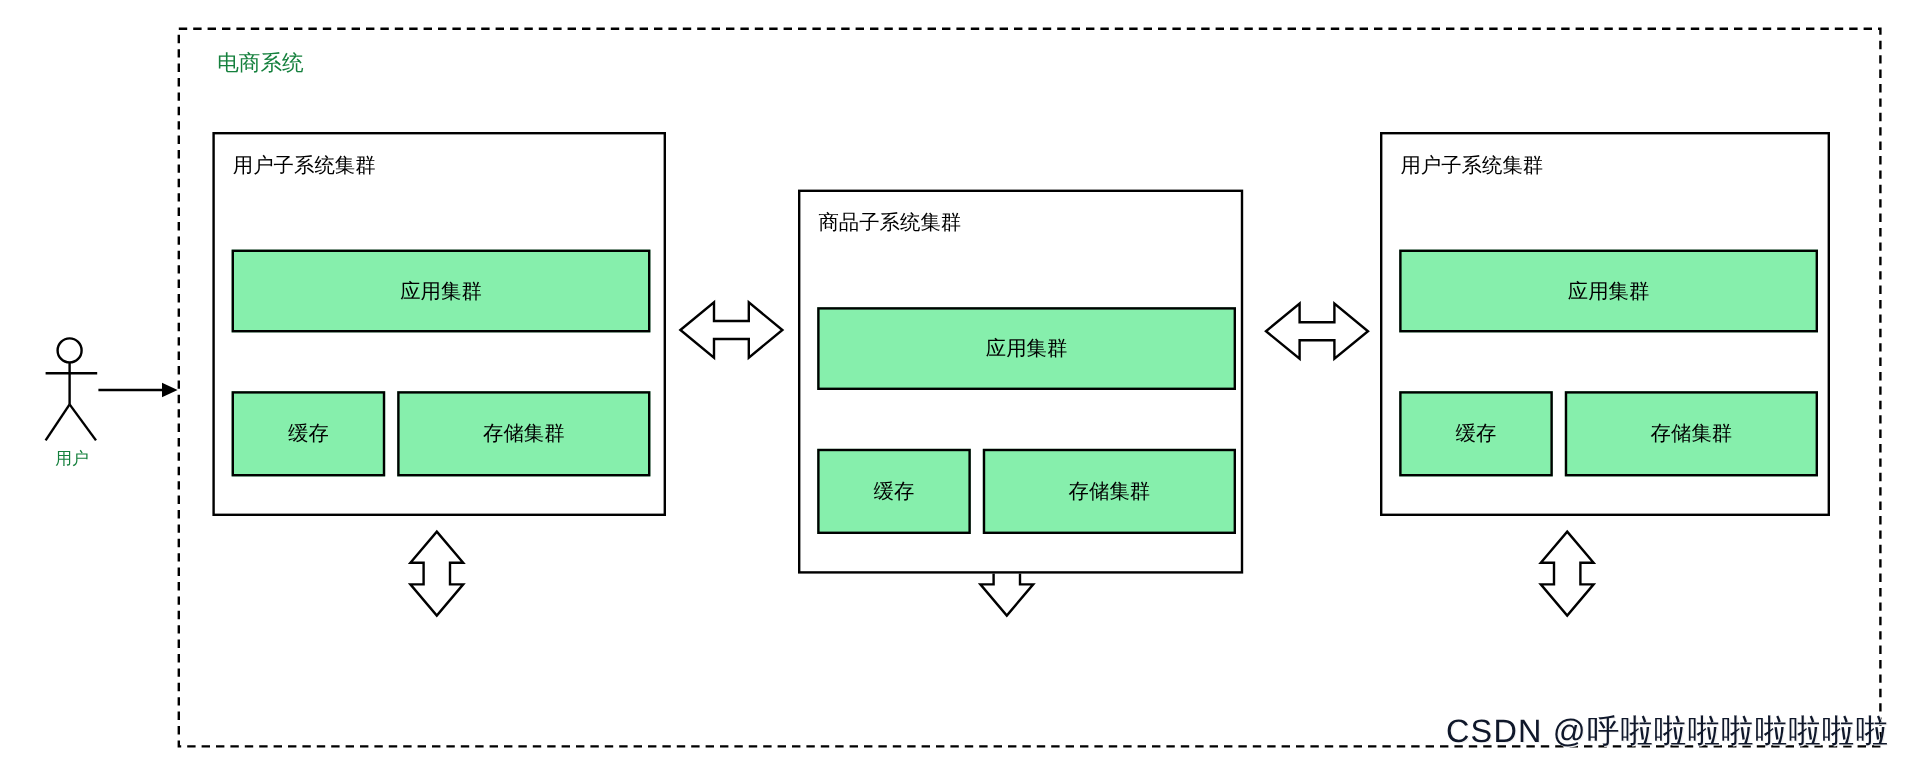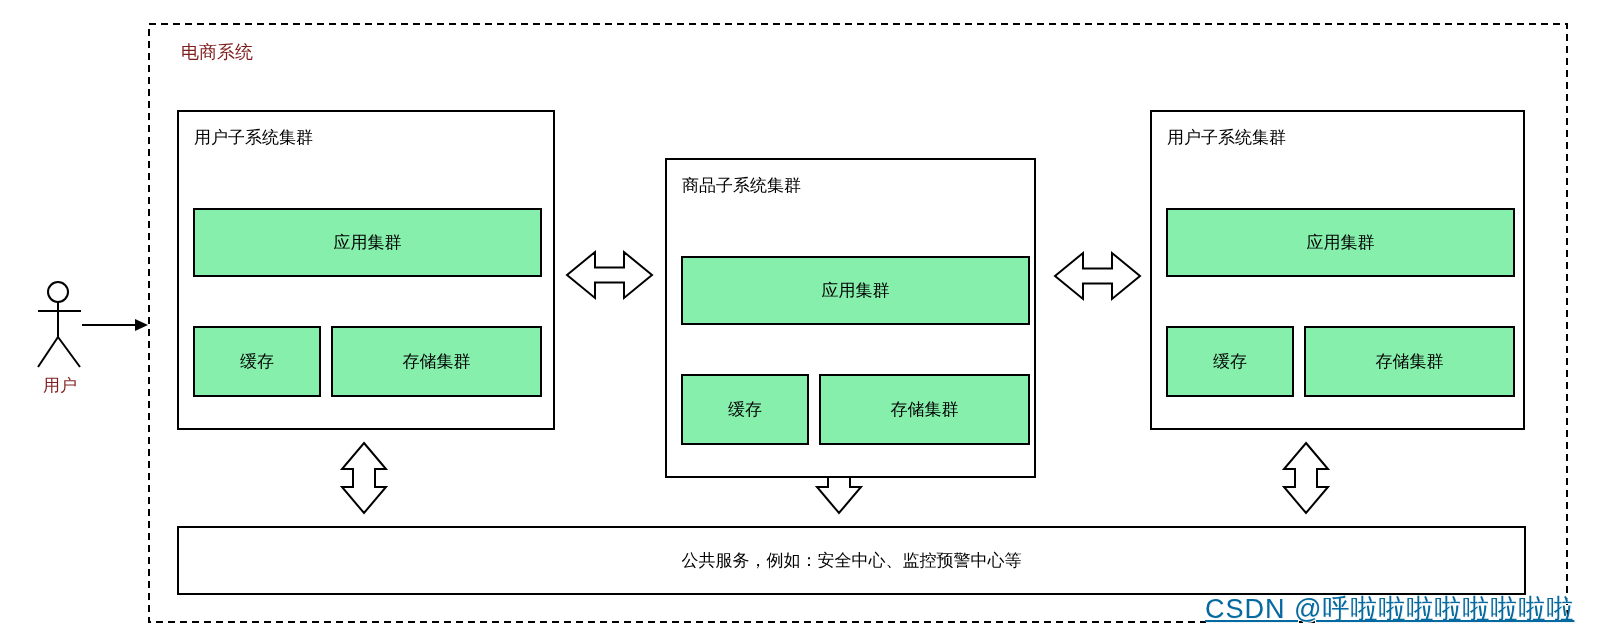--- a/index.html
+++ b/index.html
@@ -19,21 +19,21 @@
   #overlay {
     position: absolute;
     left: 0; top: 0;
     width: 1599px;
     height: 638px;
     pointer-events: none;
   }
   .label {
     position: absolute;
     white-space: nowrap;
-    color: #7f1d1d;
+    color: #15803d;
   }
   .system-label {
     left: 181px;
     top: 41px;
     font-size: 18px;
     line-height: 22px;
   }
   .subsystem {
     position: absolute;
     top: 110px;
@@ -82,34 +82,33 @@
     align-items: center;
     justify-content: center;
     font-size: 17px;
     white-space: nowrap;
   }
   .actor-label {
     left: 36px;
     top: 374px;
     width: 48px;
     text-align: center;
-    font-size: 17px;
+    font-size: 14px;
     font-family: Liberation Serif, serif;
   }
   .watermark {
     position: absolute;
     left: 1205px;
     top: 591px;
     font-size: 27px;
     letter-spacing: 1px;
-    color: #0369a1;
+    color: #0f172a;
     text-shadow: 1px 1px 0 #f2f2f2;
     white-space: nowrap;
     z-index: 5;
-    text-decoration: underline;
   }
 </style>
 </head>
 <body>
 
 <div id="canvas">
 
   <svg id="overlay" viewBox="0 0 1599 638" xmlns="http://www.w3.org/2000/svg">
 
     <rect x="149" y="24" width="1418" height="598" fill="none" stroke="#000000" stroke-width="2" stroke-dasharray="7 5"></rect>
@@ -156,17 +155,16 @@
     <div class="inner-box storage-box">存储集群</div>
   </div>
 
   <div class="subsystem" id="subsystem-trade">
     <div class="sub-title">用户子系统集群</div>
     <div class="inner-box app-box">应用集群</div>
     <div class="inner-box cache-box">缓存</div>
     <div class="inner-box storage-box">存储集群</div>
   </div>
 
-  <div class="shared-box">公共服务，例如：安全中心、监控预警中心等</div>
 
   <div class="watermark">CSDN @呼啦啦啦啦啦啦啦啦</div>
 
 </div>
 
 </body></html>

